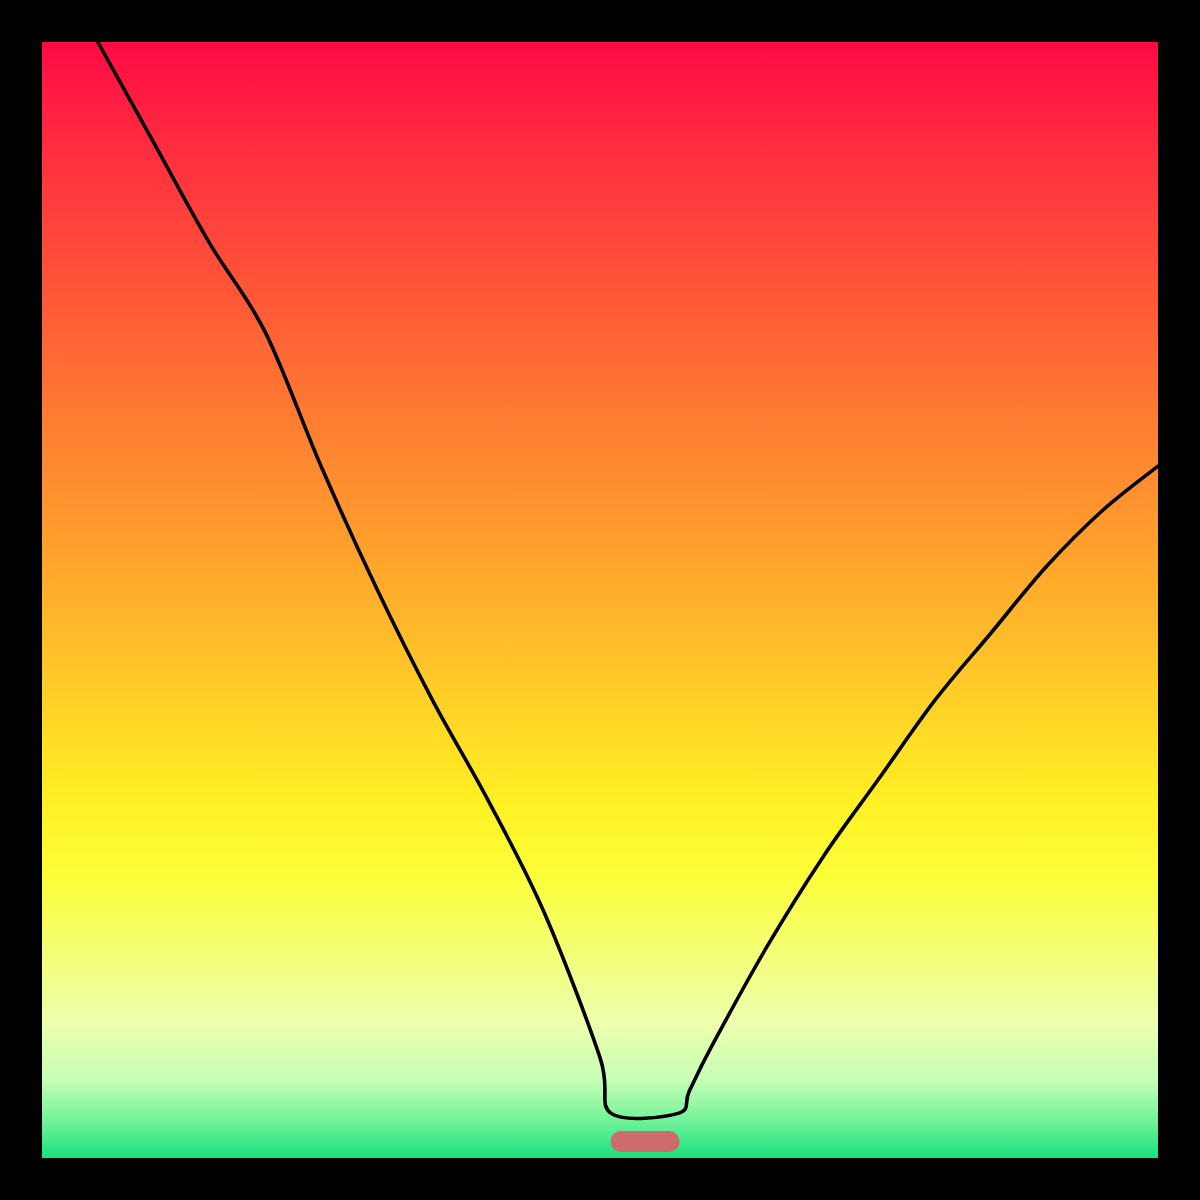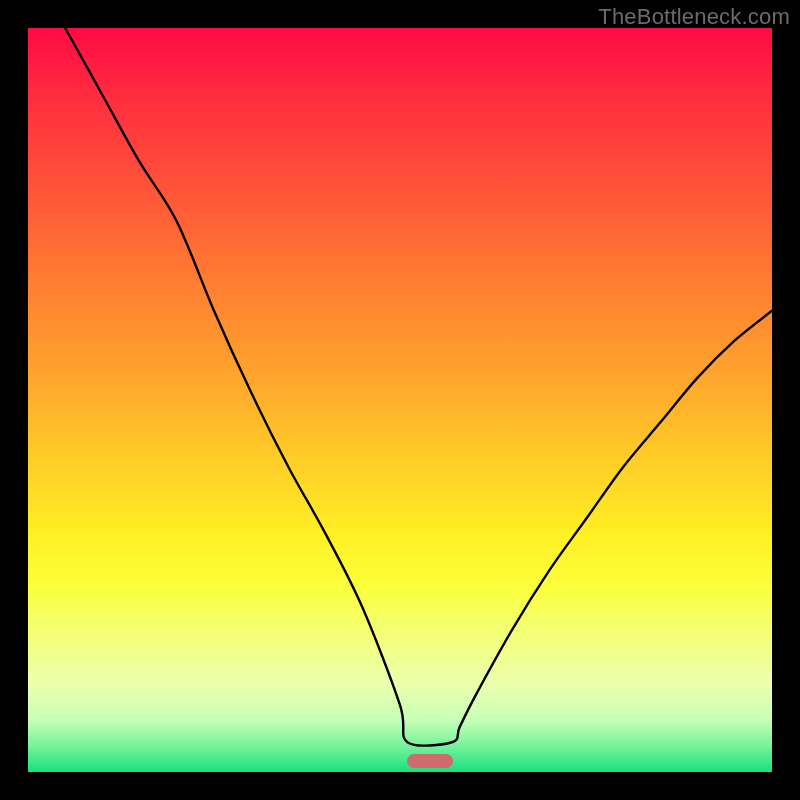--- a/index.html
+++ b/index.html
@@ -69,21 +69,20 @@
     inset: 0;
     width: 100%;
     height: 100%;
     overflow: visible;
   }
 </style>
 </head>
 <body>
 <div class="frame">
 
-  <div class="watermark">TheBottleneck.com</div>
 
   <div class="plot">
     <div class="gradient"></div>
 
     <svg class="curve" viewBox="0 0 744 744" preserveAspectRatio="none">
       <path id="curve-path" fill="none" stroke="#000" stroke-width="2.4" stroke-linecap="round" stroke-linejoin="round" d="M 37.2,0 C 43.400000000000006,11.159999999999988 62.00000000000001,44.639999999999915 74.4,66.95999999999992 C 86.80000000000001,89.27999999999993 99.19999999999999,112.84000000000005 111.6,133.92000000000007 C 124,155.00000000000009 136.4,168.64000000000007 148.8,193.44000000000005 C 161.20000000000002,218.24000000000004 173.6,254.20000000000005 186,282.72 C 198.4,311.24 210.79999999999998,338.52 223.2,364.56 C 235.6,390.6 247.99999999999997,415.40000000000003 260.4,438.96000000000004 C 272.79999999999995,462.52000000000004 285.20000000000005,482.35999999999996 297.6,505.91999999999996 C 310,529.4799999999999 322.40000000000003,551.8 334.8,580.3199999999999 C 347.2,608.8399999999999 364.56,654.7199999999999 372,677.04 C 379.44,699.36 370.76,708.04 379.44,714.24 C 388.12,720.44 415.4,716.72 424.08,714.24 C 432.76,711.76 427.79999999999995,706.8 431.52,699.36 C 435.24,691.9200000000001 437.71999999999997,685.72 446.4,669.6 C 455.08,653.48 471.20000000000005,623.72 483.6,602.64 C 496,581.56 508.4,561.72 520.8,543.12 C 533.1999999999999,524.52 545.6,508.4 558,491.03999999999996 C 570.4,473.67999999999995 582.8000000000001,455.08000000000004 595.2,438.96000000000004 C 607.6,422.84000000000003 620,409.2 632.4,394.32 C 644.8,379.44 657.2,363.32 669.6,349.68 C 682,336.04 694.4,323.64 706.8,312.48 C 719.1999999999999,301.32000000000005 737.8,287.68 744,282.72"></path>
     </svg>
 
     <div class="marker" id="sweet-spot-marker" style="left: 401.76px; top: 732.84px;"></div>
   </div>

